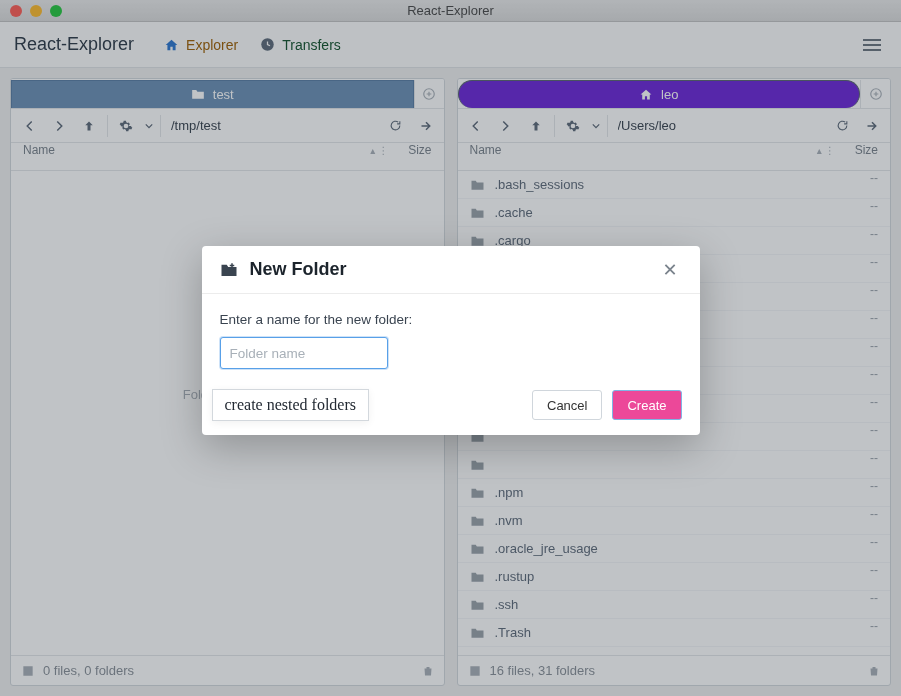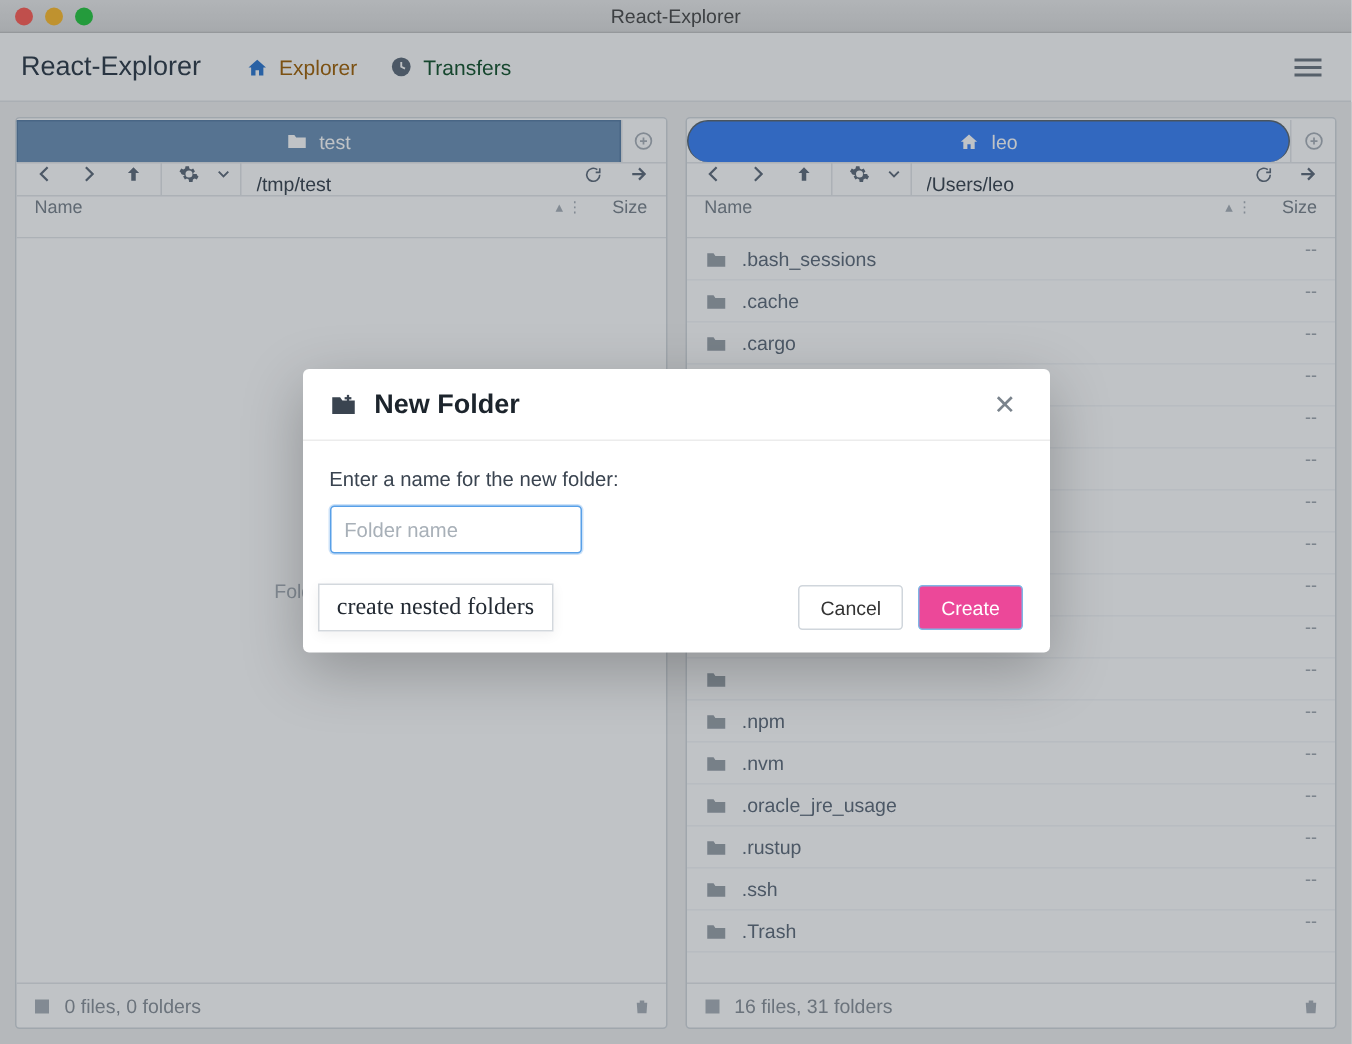--- a/index.html
+++ b/index.html
@@ -53,29 +53,29 @@
     .tabs { display: flex; align-items: center; height: 30px; background: #fff; border-bottom: 1px solid #e3e6e9;}
     .tab {
       height: 28px; padding: 0 18px; margin: 0;
       display: flex; align-items: center; gap: 8px;
       border: 1px solid #5a7fa6; border-bottom: none;
       border-radius: 0;
       color: #fff; font-size: 13px; cursor: pointer;
       flex: 1; justify-content: center;
     }
     .tab.blue { background: #6c91b6; }
-    .tab.grey { background: #3b82f6; border-color:#5a6670;border-radius:14px;}
+    .tab.grey { background: #6d28d9; border-color:#5a6670;border-radius:14px;}
     .add-tab {
       width: 30px; height: 28px; display: flex; align-items: center; justify-content: center;
       cursor: pointer; color: #9aa2aa;
       border-left: 1px solid #e3e6e9;
     }
     
     .pathbar {
-      height: 22px; display: flex; align-items: flex-end;
+      height: 34px; display: flex; align-items: center;
       border-bottom: 1px solid #e3e6e9;
       padding: 0 4px; gap: 2px;
     }
     .pb-btn {
       width: 28px; height: 28px; display: flex; align-items: center; justify-content: center;
       cursor: pointer; color: #5f6b7a; border-radius: 3px;
     }
     .pb-divider { width: 1px; height: 22px; background: #e3e6e9; margin: 0 2px; }
     .path-input {
       flex: 1; border: none; outline: none; font-size: 13px;

